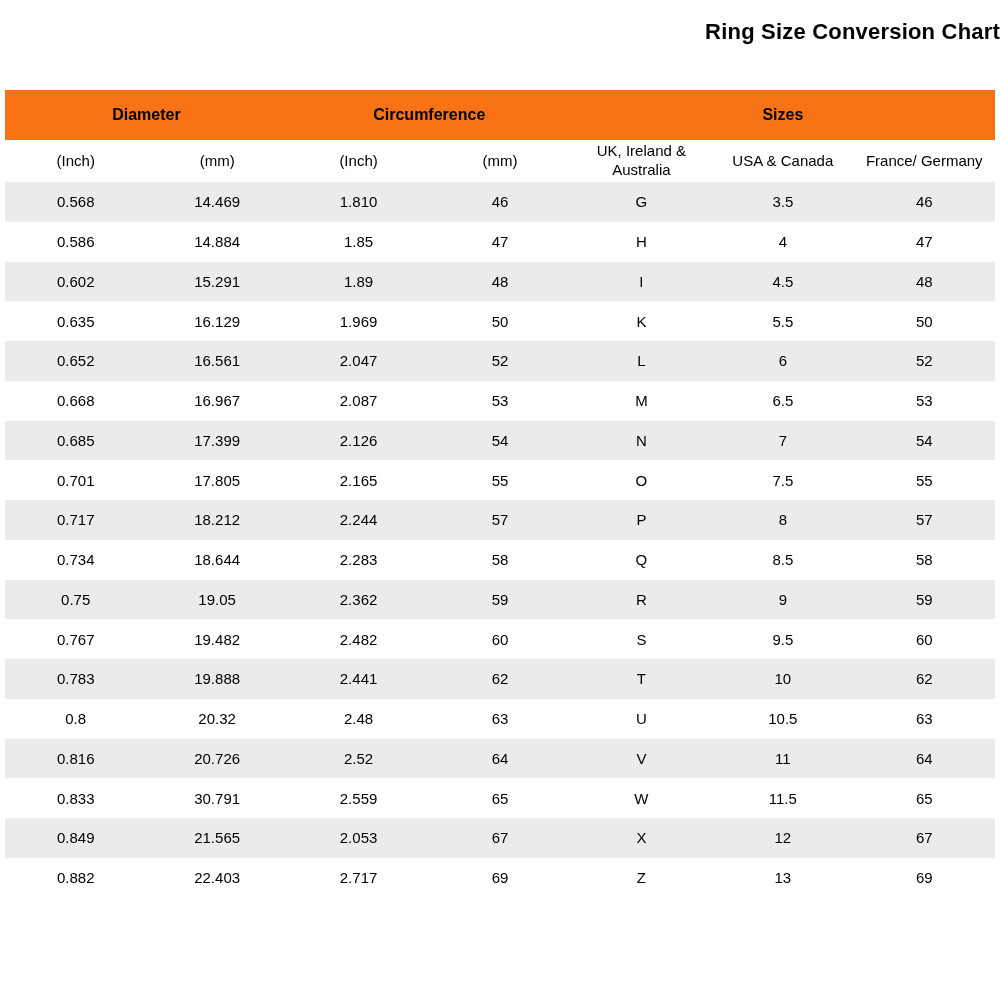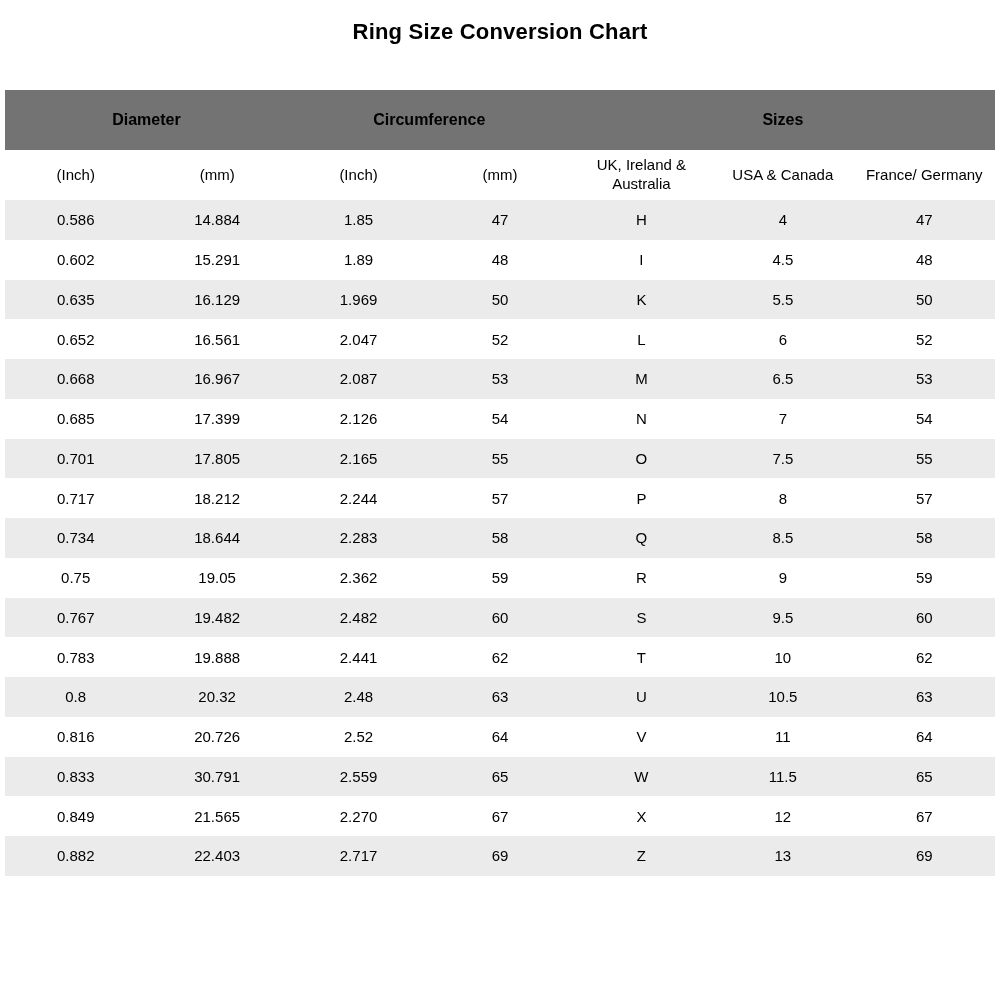--- a/index.html
+++ b/index.html
@@ -6,47 +6,47 @@
   html, body {
     width: 1000px;
     height: 1000px;
     background: #ffffff;
     font-family: "Liberation Sans", sans-serif;
     color: #000000;
     overflow: hidden;
   }
   .title {
     padding-top: 20px;
-    text-align: center;
+    text-align: right;
     font-size: 22px;
     font-weight: bold;
     letter-spacing: 0.2px;
     line-height: 24px;
   }
   table.ring-table {
     border-collapse: collapse;
     table-layout: fixed;
     width: 990px;
     margin: 46px 5px 0 5px;
   }
   .ring-table th, .ring-table td {
     text-align: center;
     vertical-align: middle;
     padding: 0 4px;
   }
   tr.group-header-row {
-    height: 60px;
-    background: #737373;
+    height: 50px;
+    background: #f97316;
   }
   tr.group-header-row th {
     font-size: 16px;
     font-weight: bold;
   }
   tr.sub-header-row {
-    height: 50px;
+    height: 42px;
     background: #ffffff;
   }
   tr.sub-header-row th {
     font-size: 15px;
     font-weight: normal;
     line-height: 1.25;
   }
   tbody tr {
     height: 39.75px;
     font-size: 15px;
@@ -80,20 +80,29 @@
       <th>(mm)</th>
       <th>(Inch)</th>
       <th>(mm)</th>
       <th>UK, Ireland &amp; Australia</th>
       <th>USA &amp; Canada</th>
       <th>France/ Germany</th>
     </tr>
   </thead>
   <tbody>
       <tr>
+        <td>0.568</td>
+        <td>14.469</td>
+        <td>1.810</td>
+        <td>46</td>
+        <td>G</td>
+        <td>3.5</td>
+        <td>46</td>
+      </tr>
+      <tr>
         <td>0.586</td>
         <td>14.884</td>
         <td>1.85</td>
         <td>47</td>
         <td>H</td>
         <td>4</td>
         <td>47</td>
       </tr>
       <tr>
         <td>0.602</td>
@@ -217,21 +226,21 @@
         <td>30.791</td>
         <td>2.559</td>
         <td>65</td>
         <td>W</td>
         <td>11.5</td>
         <td>65</td>
       </tr>
       <tr>
         <td>0.849</td>
         <td>21.565</td>
-        <td>2.270</td>
+        <td>2.053</td>
         <td>67</td>
         <td>X</td>
         <td>12</td>
         <td>67</td>
       </tr>
       <tr>
         <td>0.882</td>
         <td>22.403</td>
         <td>2.717</td>
         <td>69</td>

